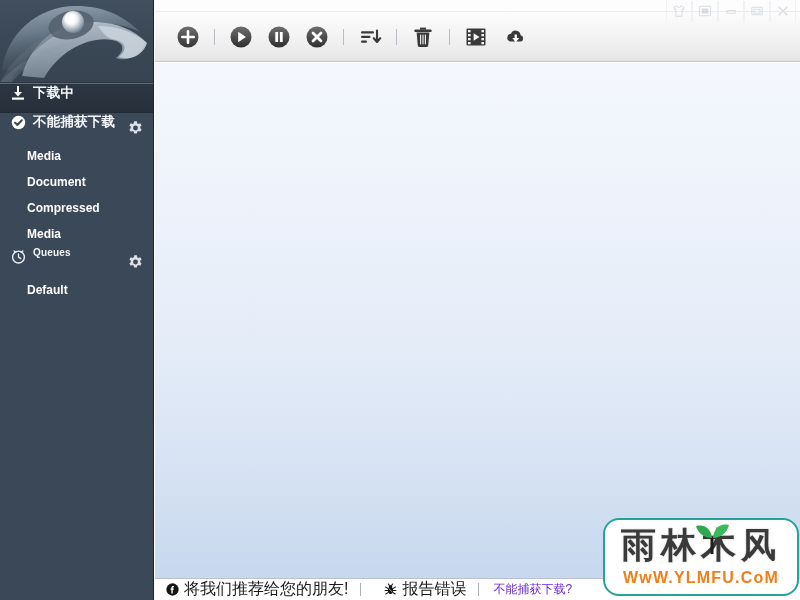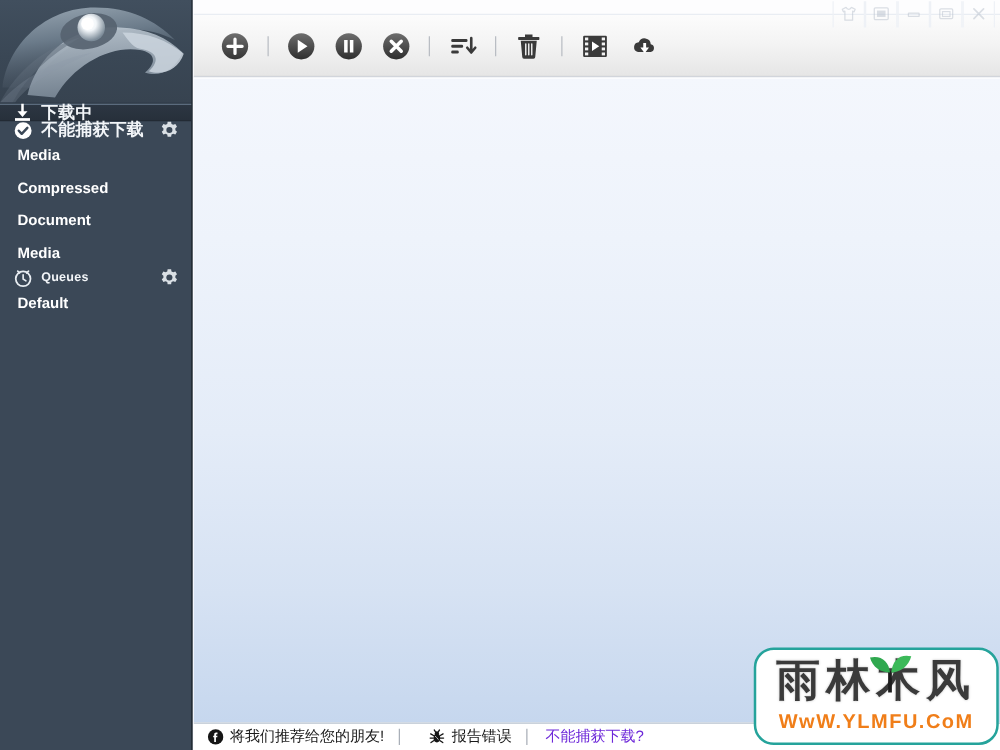--- a/index.html
+++ b/index.html
@@ -18,43 +18,43 @@
     box-sizing:border-box;
   }
   #logo-area{
     position:relative;width:153px;height:82px;overflow:hidden;
     background:linear-gradient(180deg,#414f5e 0%,#3a4755 55%,#374350 100%);
     border-bottom:1px solid #2e3946;
   }
   #logo-area svg{position:absolute;left:0;top:0;}
 
   .nav-row{
-    position:relative;display:flex;align-items:center;
-    height:14px;box-sizing:border-box;
+    position:relative;display:flex;align-items:flex-start;
+    height:30px;box-sizing:border-box;
   }
   .nav-row.selected{
     background:linear-gradient(180deg,#2c3642 0%,#27303b 100%);
     border-top:1px solid #5b6b7d;
     border-bottom:1px solid #222a34;
   }
   .nav-ico{
     width:18px;height:18px;margin-left:9px;margin-right:6px;
     flex:0 0 18px;display:flex;align-items:center;justify-content:center;
   }
   .nav-label{
     color:#f2f5f8;font-size:10px;font-weight:bold;
     letter-spacing:0.2px;white-space:nowrap;
   }
   .nav-label.cjk{font-size:13.5px;}
   .nav-gear{
     position:absolute;right:10px;top:50%;transform:translateY(-50%);
     width:15px;height:15px;opacity:.92;
   }
   .sub-row{
-    display:flex;align-items:center;height:26px;padding-left:14px;
+    display:flex;align-items:center;height:26px;padding-left:27px;
     box-sizing:border-box;
   }
   .sub-label{
     color:#ffffff;font-size:12px;font-weight:bold;white-space:nowrap;
   }
 
   
   #main{
     position:absolute;left:155px;top:0;width:645px;height:600px;
     background:#f6f8fd;
@@ -101,21 +101,21 @@
     position:absolute;left:0;top:0;width:645px;height:1px;background:#ffffff;opacity:.8;
   }
 
   #statusbar{
     position:absolute;left:0;bottom:0;width:645px;height:22px;
     background:#ffffff;border-top:1px solid #b9c3cf;
     box-sizing:border-box;display:flex;align-items:center;
   }
   .sb-item{display:flex;align-items:center;height:22px;}
   .sb-ico{width:14px;height:14px;margin:0 5px 0 10px;display:flex;align-items:center;justify-content:center;}
-  .sb-text{font-size:12px;color:#1a1a1a;white-space:nowrap;}
+  .sb-text{font-size:16px;color:#1a1a1a;white-space:nowrap;}
   .sb-sep{width:1px;height:13px;background:#a9afb8;margin:0 12px;}
   .sb-plain{font-size:12px;color:#6d28d9;margin-left:2px;white-space:nowrap;}
 
   
   #watermark{
     position:absolute;left:603px;top:518px;width:196px;height:78px;
     border:2px solid #25a39b;border-radius:16px;
     background:#ffffff;overflow:hidden;
     box-sizing:border-box;
   }
@@ -200,24 +200,24 @@
           <path d="M9.5.9l.3 1.9 1.5.8 1.8-.8 1.4 2.4-1.4 1.3v1.7l1.4 1.3-1.4 2.4-1.8-.8-1.5.8-.3 1.9H6.5l-.3-1.9-1.5-.8-1.8.8L1.5 9.5l1.4-1.3V6.5L1.5 5.2 2.9 2.8l1.8.8 1.5-.8.3-1.9z" fill="#e8edf2"></path>
           <circle cx="8" cy="8" r="2.6" fill="#3b4857"></circle>
         </svg>
       </span>
     </div>
 
     <div class="sub-row">
       <span class="sub-label">Media</span>
     </div>
     <div class="sub-row">
+      <span class="sub-label">Document</span>
+    </div>
+    <div class="sub-row">
       <span class="sub-label">Compressed</span>
-    </div>
-    <div class="sub-row">
-      <span class="sub-label">Document</span>
     </div>
     <div class="sub-row">
       <span class="sub-label">Media</span>
     </div>
 
     <div class="nav-row">
       <span class="nav-ico">
         <svg width="15" height="15" viewBox="0 0 16 16">
           <circle cx="8" cy="8.6" r="6.3" fill="none" stroke="#e8edf2" stroke-width="1.5"></circle>
           <path d="M8 5.2v3.5l2.4 1.6" stroke="#e8edf2" stroke-width="1.4" fill="none" stroke-linecap="round"></path>

